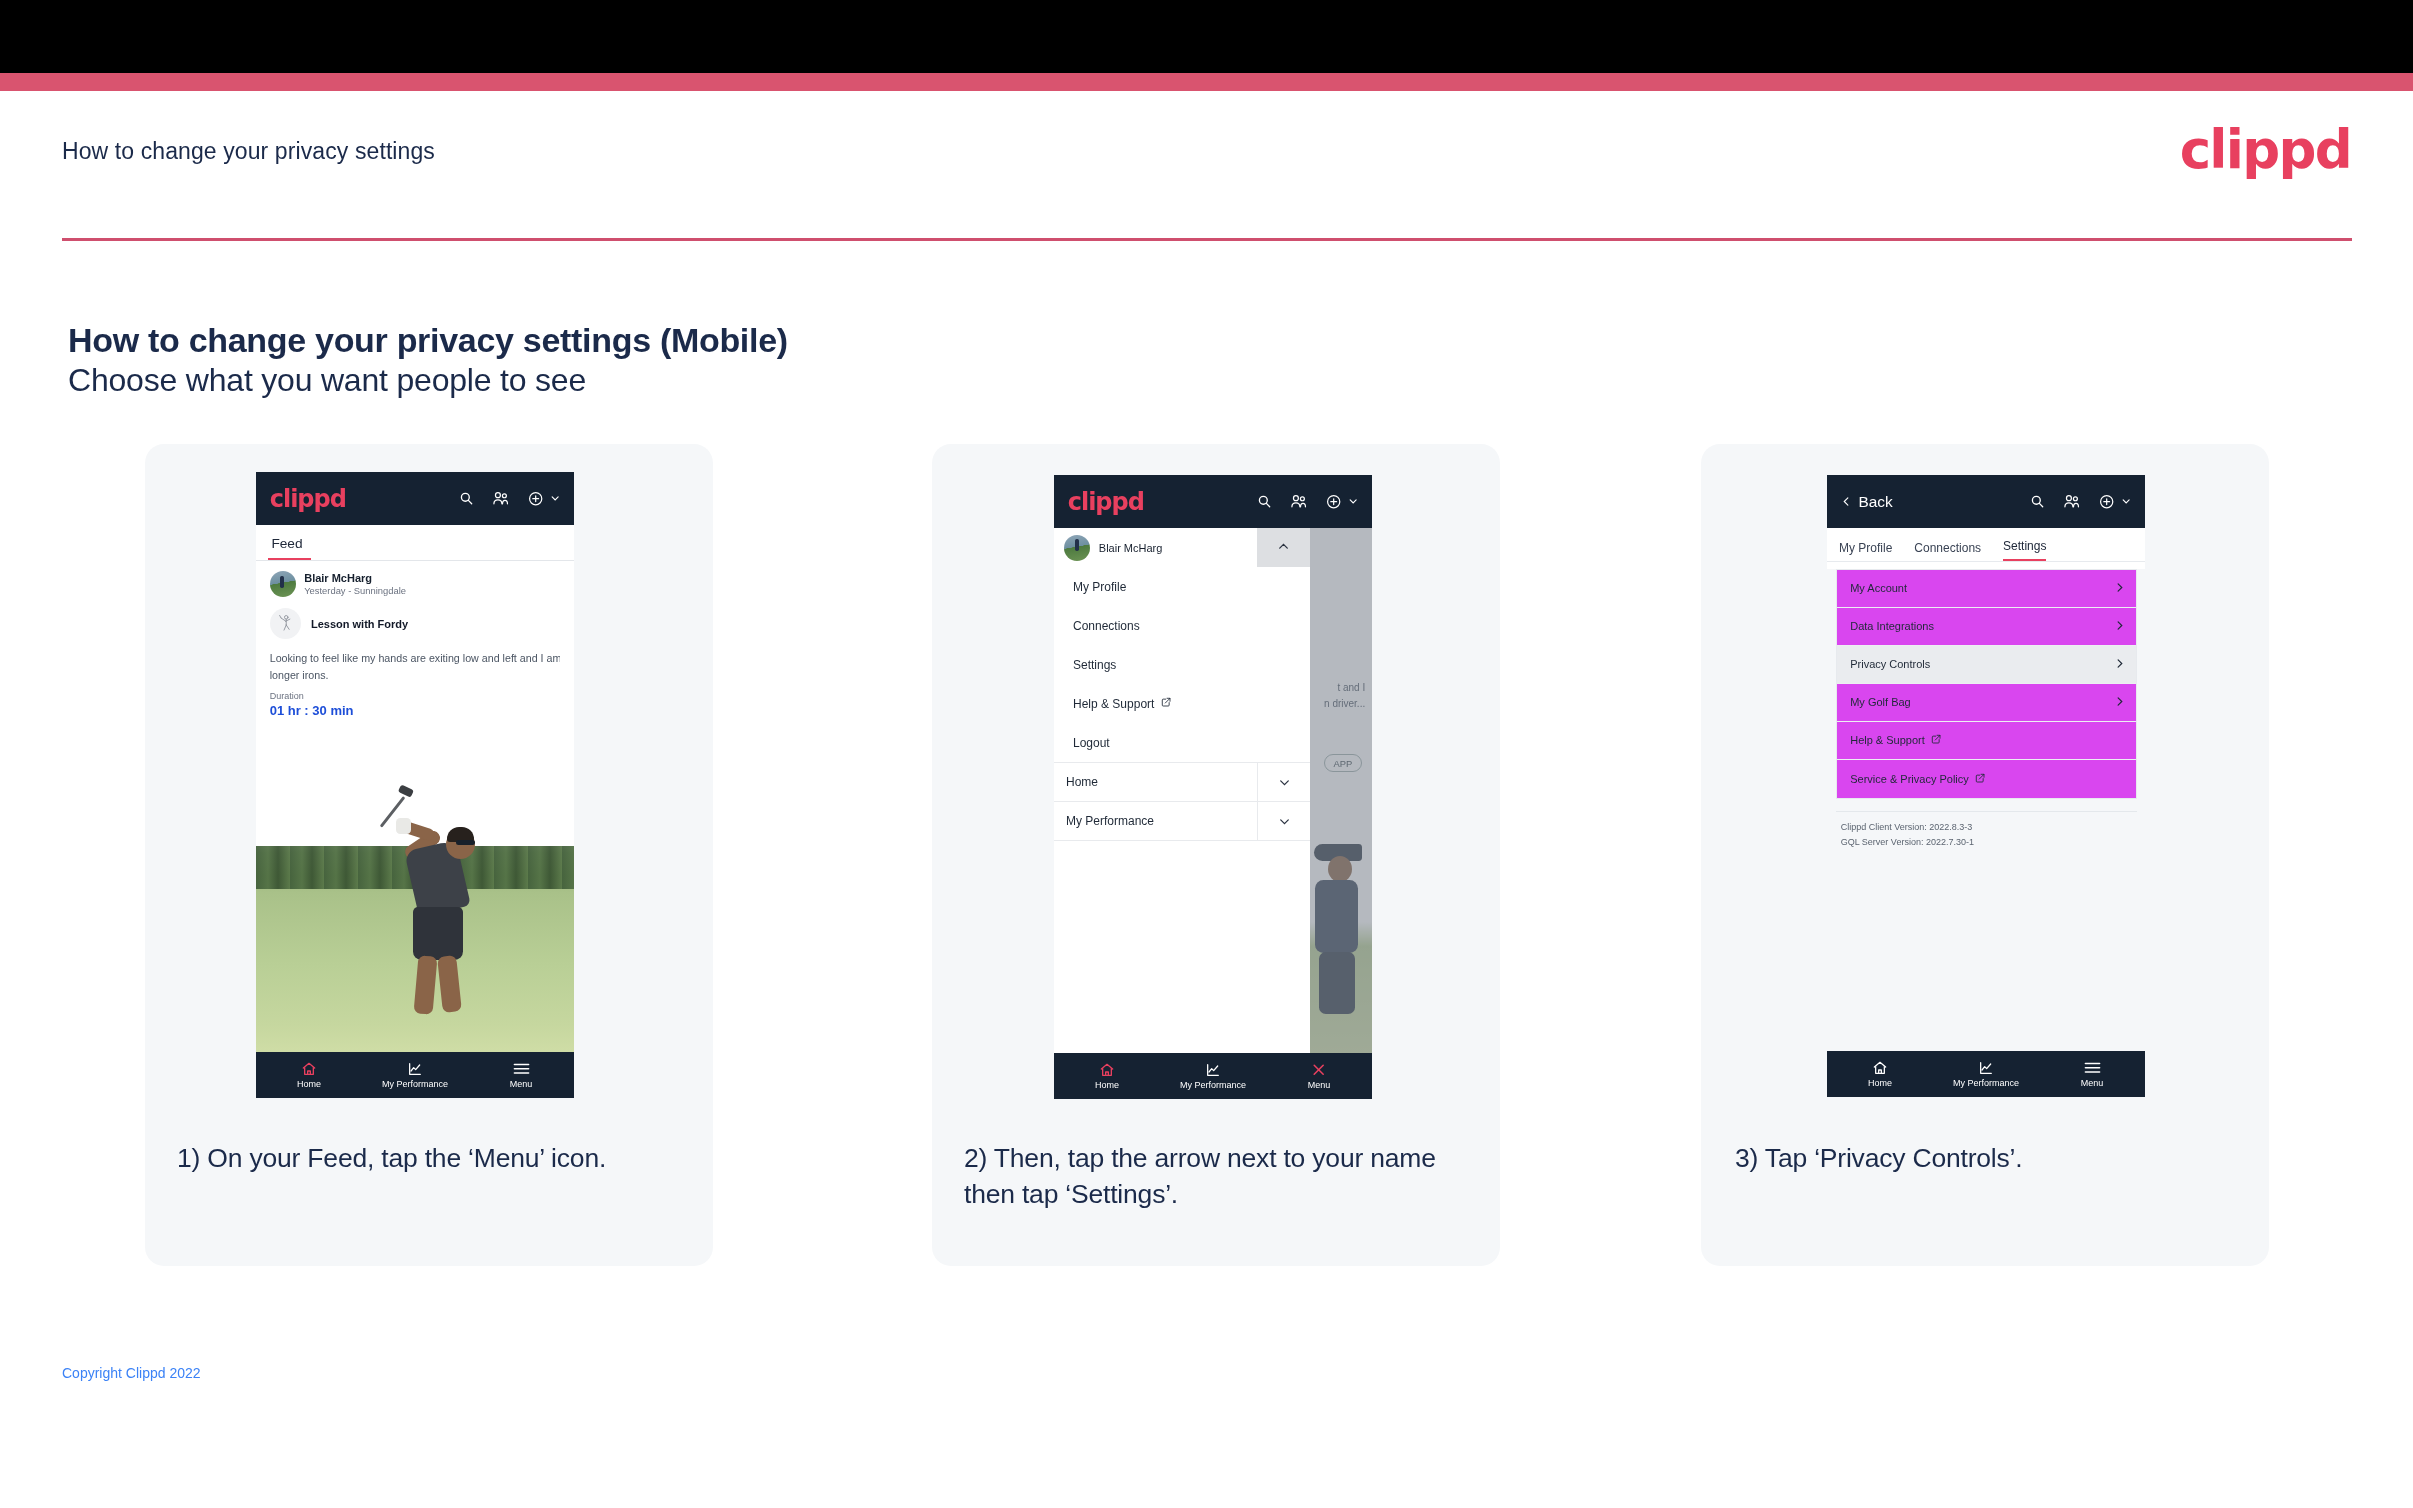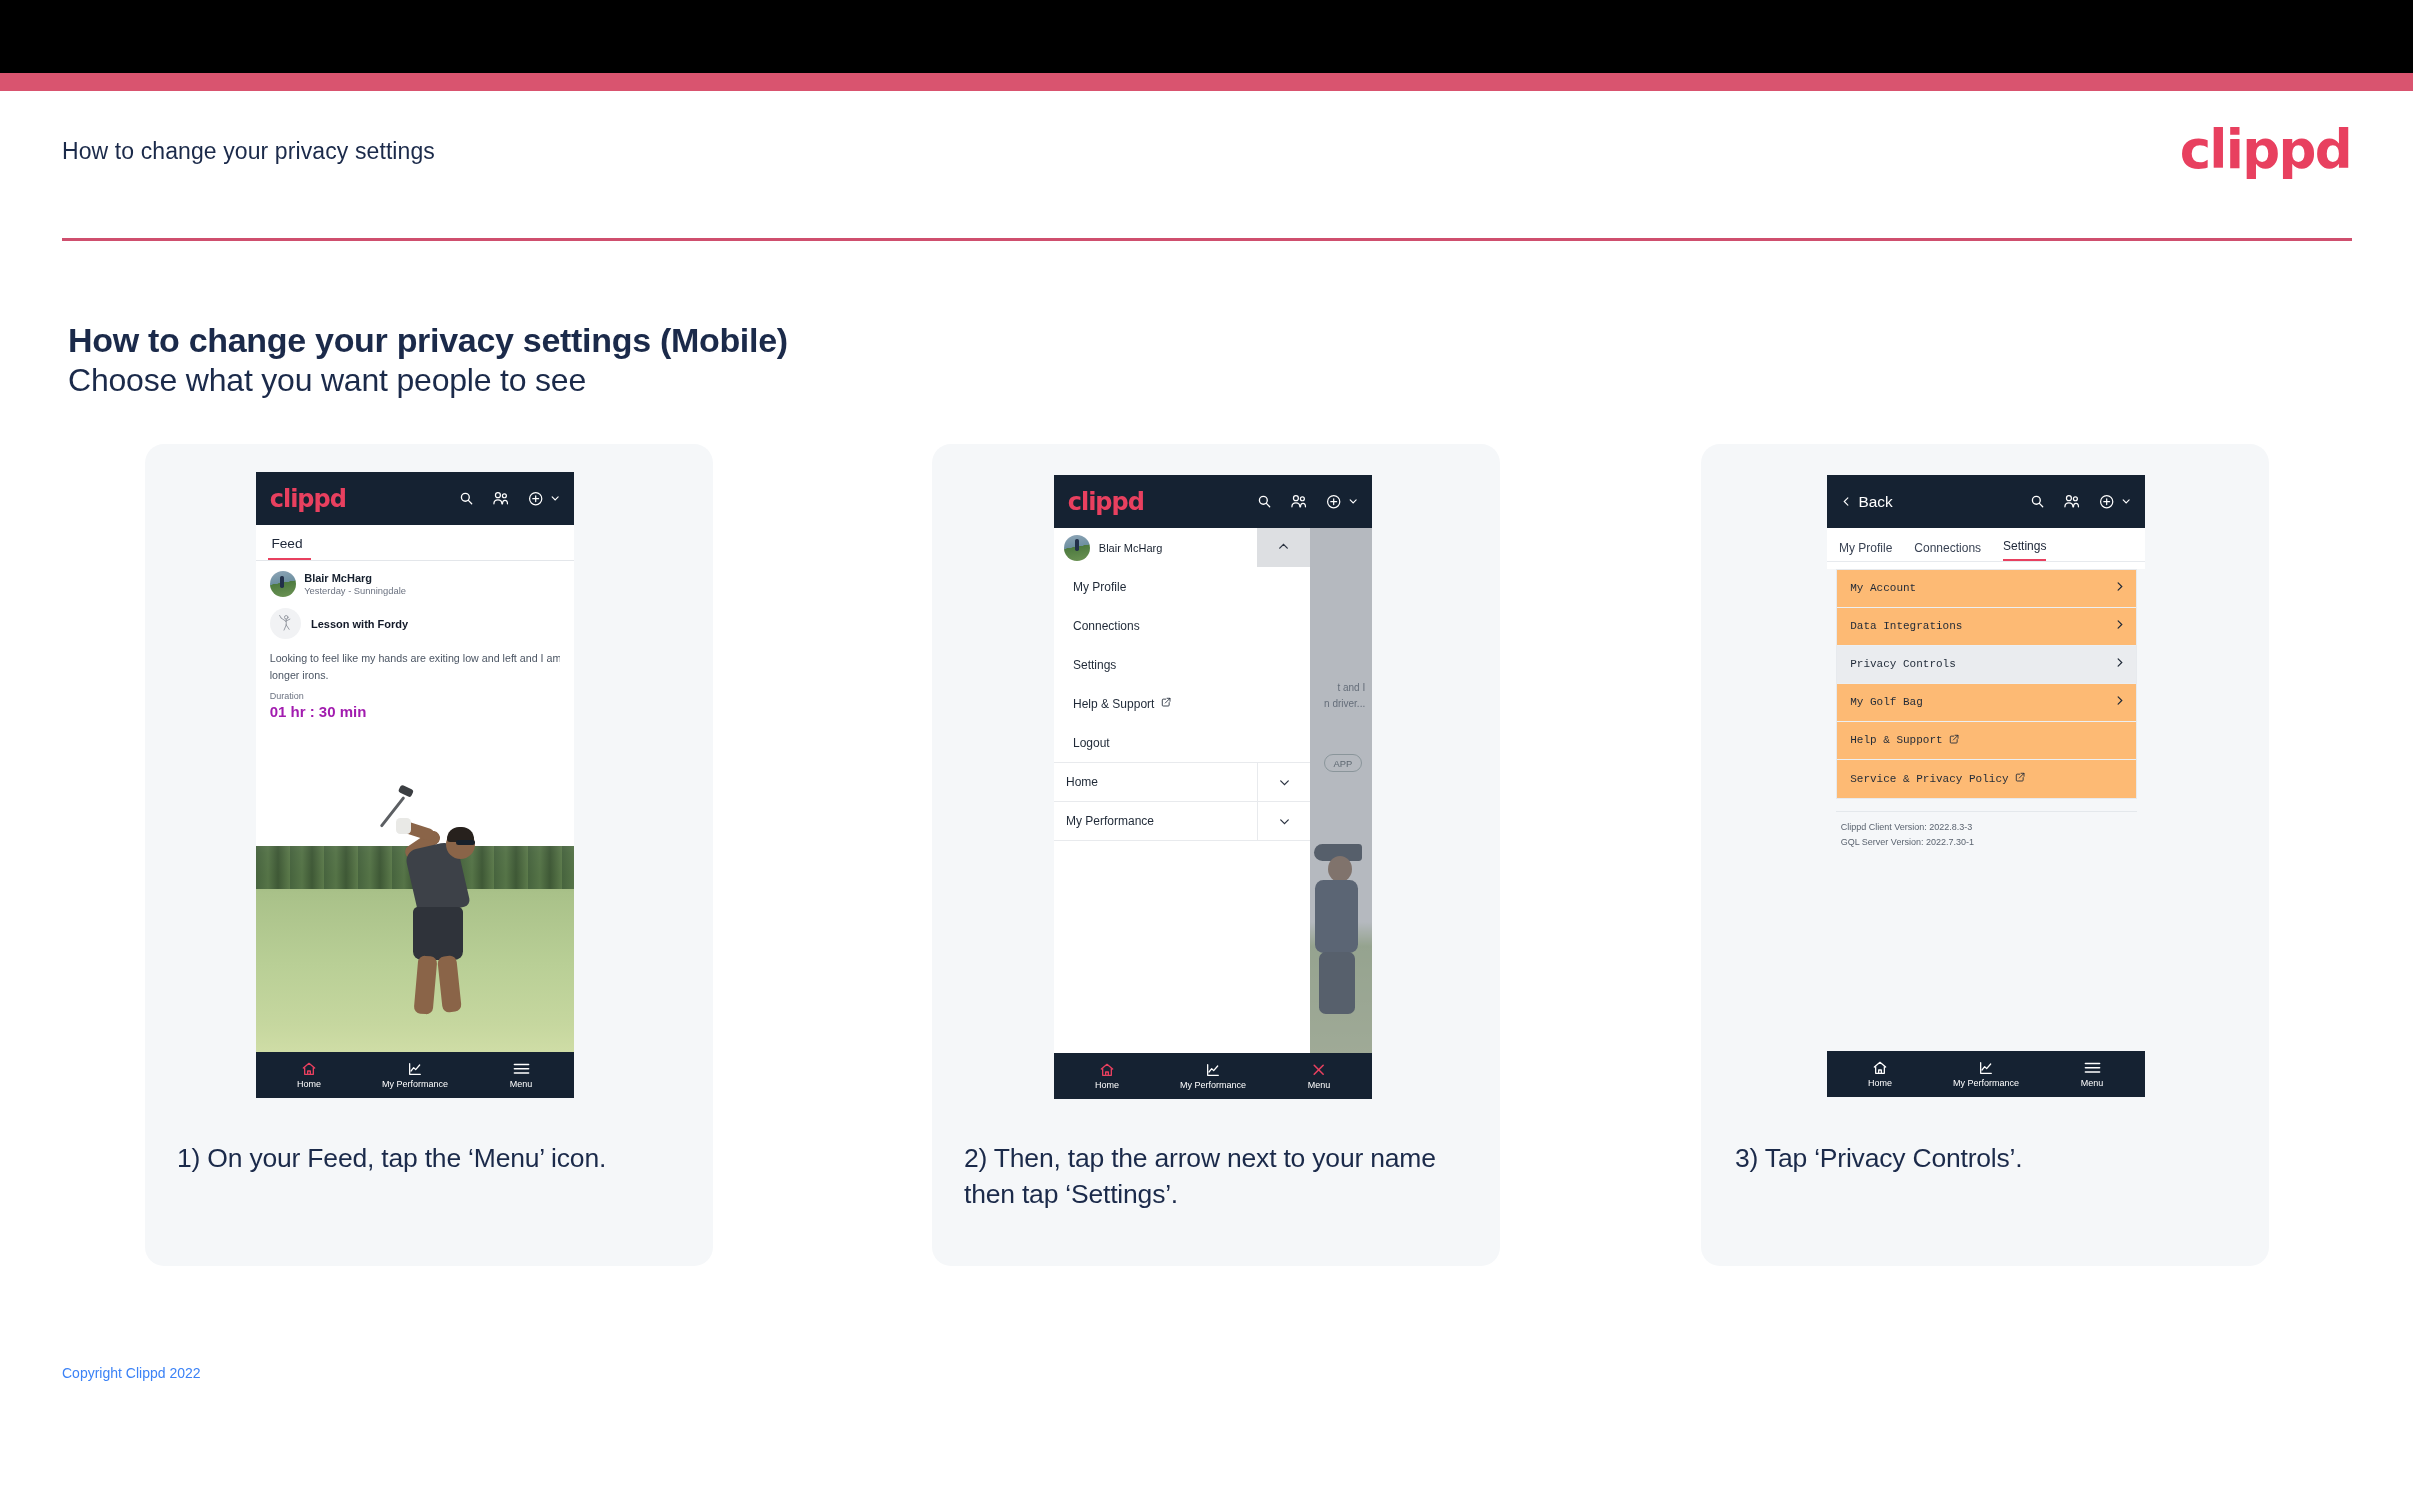--- a/index.html
+++ b/index.html
@@ -190,21 +190,21 @@
   }
   .lesson-title { font-size: 11px; font-weight: bold; color: #111827; }
 
   .post-body {
     margin-top: 11px;
     font-size: 10.7px; color: #4b5563; line-height: 1.55;
     white-space: nowrap; overflow: hidden;
   }
   .post-body .l2 { white-space: normal; }
   .dur-label { margin-top: 8px; font-size: 9px; color: #6b7280; }
-  .dur-value { margin-top: 1.7px; font-size: 15px; font-weight: bold; color: #a21caf; }
+  .dur-value { margin-top: 1.7px; font-size: 13px; font-weight: bold; color: #1d4ed8; }
 
   
   .golf-photo {
     position: absolute; left: 0; right: 0;
     top: 248px; height: 332px;
     background:
       linear-gradient(to bottom,
         #ffffff 0%, #ffffff 38%,
         #c9d9bb 40%, #9db87f 47%,
         #a9c189 52%, #b9cf96 74%,
@@ -373,23 +373,22 @@
   .menu-section-chev {
     position: absolute; right: 0; top: 0; width: 53px; height: 39px;
     display: flex; align-items: center; justify-content: center;
     border-left: 0.9px solid #e8eaed;
   }
 
   
   .settings-wrap { background: #f5f7f9; height: 100%; }
   .settings-card {
     margin: 6.8px 8.5px 0 8.5px;
-    background: #fdba74;
+    background: #d946ef;
     border: 0.9px solid #e7eaee;
-    font-family: Liberation Mono, monospace;
   }
   .set-row {
     height: 38px; display: flex; align-items: center;
     padding: 0 10.3px 0 13.7px;
     border-bottom: 0.9px solid #eceff2;
     font-size: 11px; color: #1f2937;
     gap: 6px;
   }
   .set-row:last-child { border-bottom: none; }
   .set-row.highlight { background: #eaecef; }

